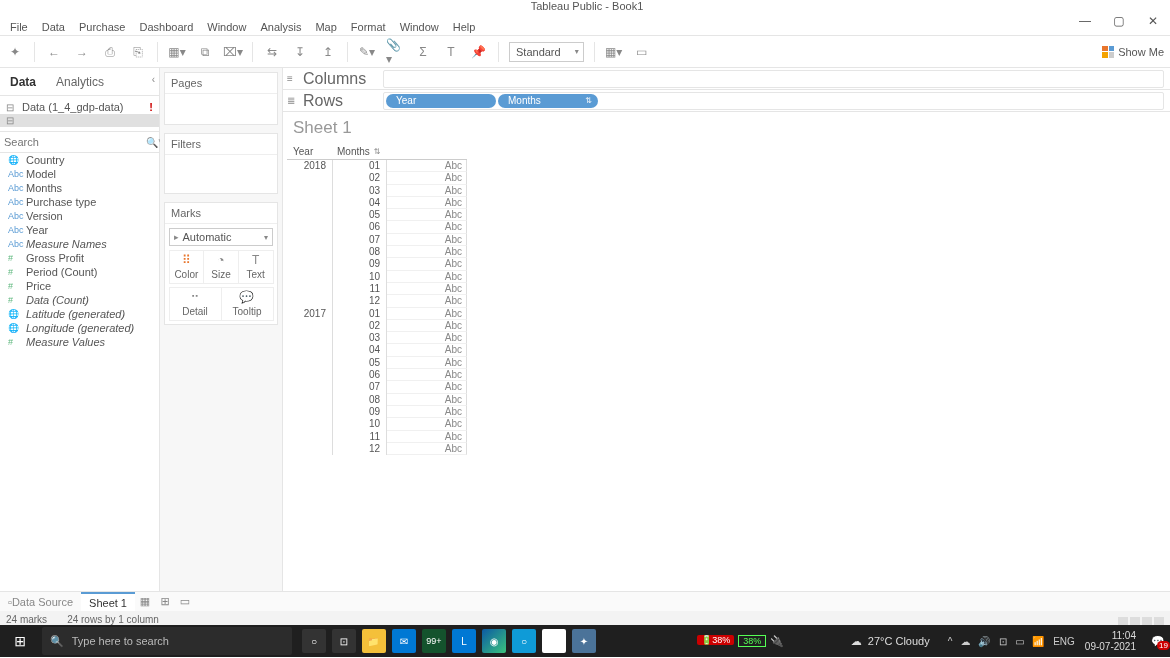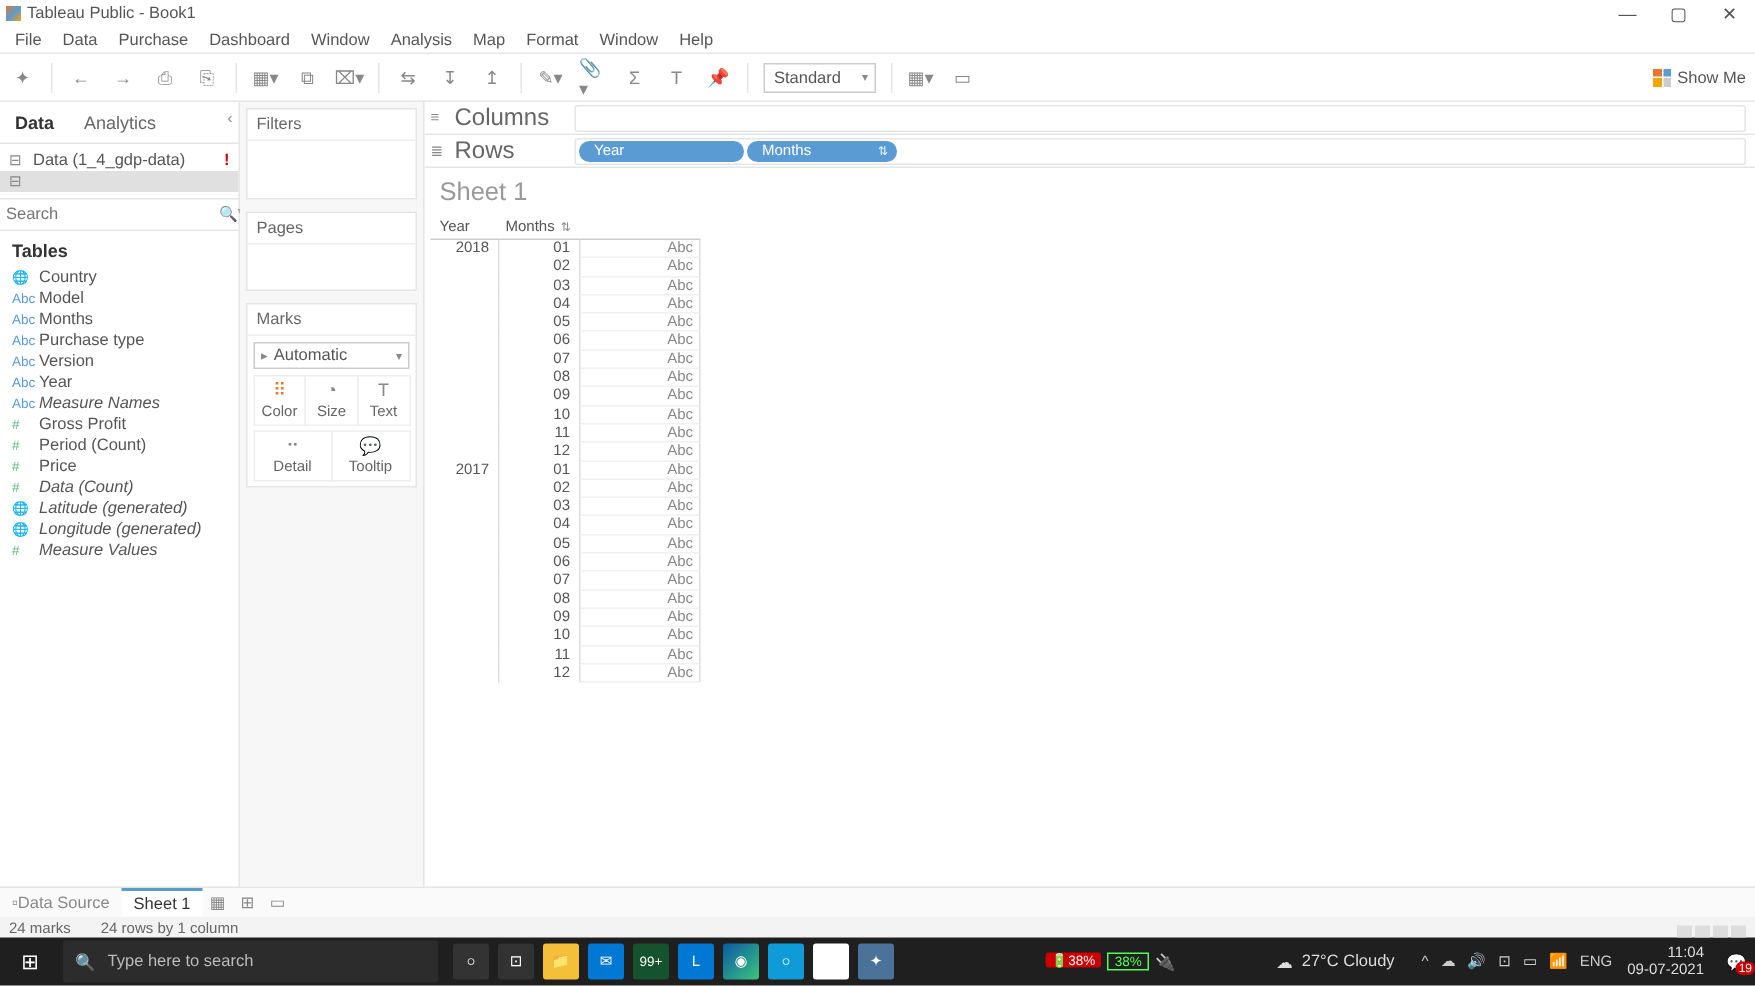--- a/index.html
+++ b/index.html
@@ -1,19 +1,19 @@
 <!DOCTYPE html>
 <html><head>
 <meta charset="utf-8">
 <style>
   * { box-sizing: border-box; margin: 0; padding: 0; font-family: "Segoe UI", Tahoma, sans-serif; }
   body { width: 1170px; height: 658px; background: #fff; overflow: hidden; font-size: 11px; color: #333; }
   
   
-  .title-bar { height: 18px; background: #fff; display: flex; align-items: center; padding-left: 4px; }
+  .title-bar { height: 18px; background: #fff; display: flex; align-items: center; padding-left: 4px; flex-direction: column; }
   .title-bar .logo { width: 10px; height: 10px; background: linear-gradient(135deg,#e8762d,#5a9bd4,#f4a300); margin-right: 4px; }
   .title-bar .title { font-size: 11px; color: #555; }
   .title-bar .win-controls { margin-left: auto; display: flex; }
   .title-bar .win-controls div { width: 34px; height: 18px; display: flex; align-items: center; justify-content: center; font-size: 12px; color: #555; }
   
   
   .menu-bar { height: 18px; display: flex; align-items: center; padding-left: 4px; gap: 2px; border-bottom: 1px solid #e5e5e5; }
   .menu-bar span { font-size: 11px; color: #555; padding: 0 6px; }
   
   
@@ -203,21 +203,20 @@
         <div class="ds-item selected">
           <span class="ds-icon">⊟</span>
         </div>
       </div>
     <div class="search-row">
       <input placeholder="Search" style="">
       <div class="sicon">🔍</div>
       <div class="sicon">▽</div>
       <div class="sicon">▦▾</div>
     </div>
-    <div class="tables-hd">Tables</div>
     <div class="field-list" id="field-list">
         <div class="field-item">
           <span class="ficon">🌐</span>
           <span class="flabel">Country</span>
         </div>
         <div class="field-item">
           <span class="ficon">Abc</span>
           <span class="flabel">Model</span>
         </div>
         <div class="field-item">
@@ -265,26 +264,26 @@
           <span class="flabel">Longitude (generated)</span>
         </div>
         <div class="field-item italic">
           <span class="ficon num">#</span>
           <span class="flabel">Measure Values</span>
         </div>
       </div>
   </div>
 
   <div class="shelves-col">
+    <div class="shelf-card" id="pages-card">
+      <div class="shelf-title">Pages</div>
+      <div class="shelf-body"></div>
+    </div>
     <div class="shelf-card" id="filters-card">
       <div class="shelf-title">Filters</div>
-      <div class="shelf-body"></div>
-    </div>
-    <div class="shelf-card" id="pages-card">
-      <div class="shelf-title">Pages</div>
       <div class="shelf-body"></div>
     </div>
     <div class="shelf-card marks-card">
       <div class="shelf-title">Marks</div>
       <div class="marks-select">
         <span style="font-size:9px;color:#888;margin-right:4px;">▸</span>
         <span>Automatic</span>
       </div>
       <div class="marks-grid">
         <div class="marks-cell">

